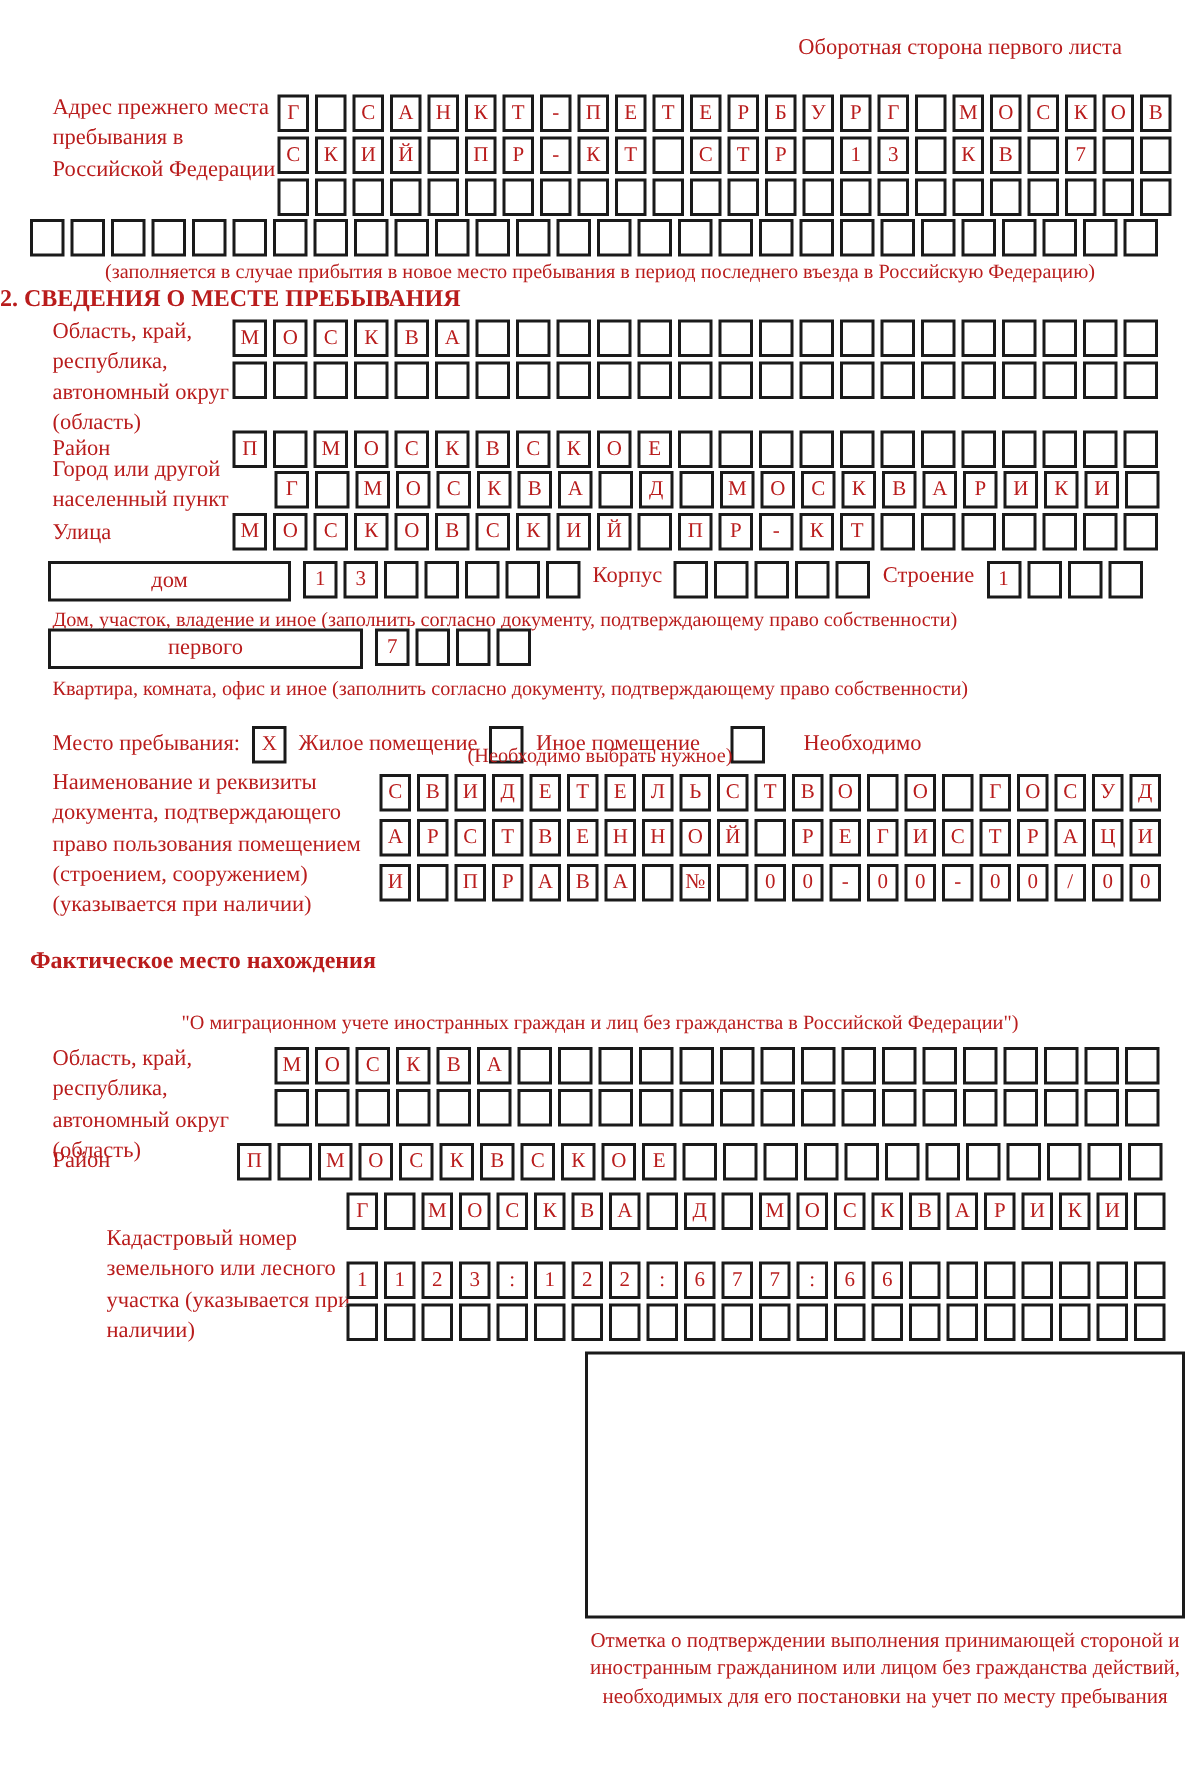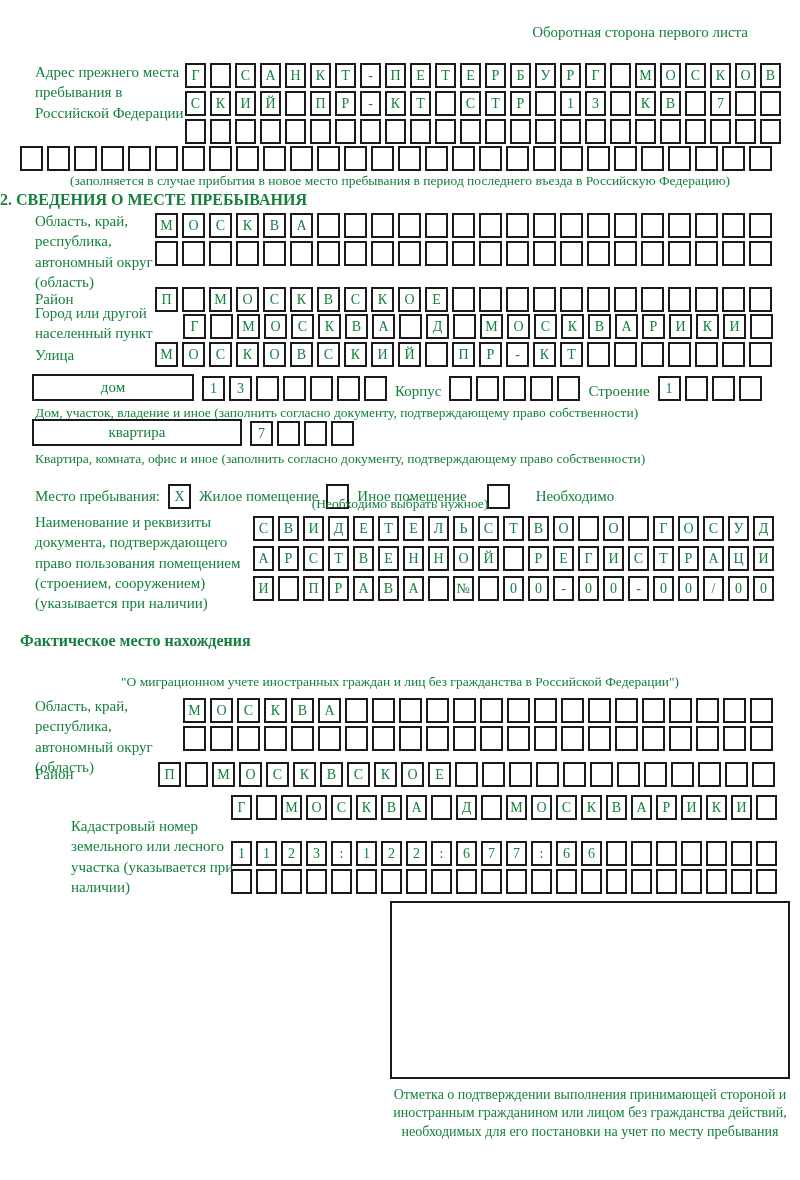--- a/index.html
+++ b/index.html
@@ -1,17 +1,17 @@
 <!DOCTYPE html>
 <html><head>
 <meta charset="utf-8">
 <style>
   html,body{margin:0;padding:0;background:#fff;}
   .page{
-    position:relative;width:800px;height:1180px;background:#fff;color:#15803d;
+    position:relative;width:800px;height:1180px;background:#fff;color:#b91c1c;
     font-family:"Liberation Serif","DejaVu Serif",serif;overflow:hidden;
   }
   .abs{position:absolute;}
   .lbl{font-size:15px;line-height:1.35;}
   .hdr{font-size:15px;}
   .sec-title{font-size:16px;font-weight:bold;text-align:left;width:100%;}
   .note{font-size:13.5px;line-height:1.3;}
   .center{text-align:center;width:100%;}
   .rowstack{display:flex;flex-direction:column;gap:3px;}
   .rowstack.g5{gap:5px;}
@@ -19,21 +19,21 @@
   .cbox{
     width:23px;height:25px;box-sizing:border-box;border:2px solid #1a1a1a;
     display:flex;align-items:center;justify-content:center;
     font-size:14px;background:#fff;flex:none;
   }
   .sm .cbox{width:21px;}
   .wbox{
     box-sizing:border-box;border:2px solid #1a1a1a;height:27px;
     display:flex;align-items:center;justify-content:center;font-size:15px;flex:none;background:#fff;
   }
-  .inline-row{display:flex;align-items:flex-end;gap:8px;}
+  .inline-row{display:flex;align-items:flex-start;gap:8px;}
   .mesto-row{display:flex;align-items:center;gap:8px;font-size:15px;margin-top:18px;}
   .stamp-box{box-sizing:border-box;border:2px solid #1a1a1a;background:#fff;}
   .caption{font-size:14px;line-height:1.32;text-align:center;}
 </style>
 </head>
 <body>
 
 <div class="page">
 
   <div class="abs hdr" style="top:24px;right:52px;">Оборотная сторона первого листа</div>
@@ -310,21 +310,21 @@
     <div class="brow">
         <span class="cbox">1</span>
         <span class="cbox"></span>
         <span class="cbox"></span>
         <span class="cbox"></span>
       </div>
   </div>
   <div class="abs note" style="left:35px;top:404px;">Дом, участок, владение и иное (заполнить согласно документу, подтверждающему право собственности)</div>
 
   <div class="abs inline-row" style="left:32px;top:419px;">
-    <div class="wbox" style="width:210px;">квартира</div>
+    <div class="wbox" style="width:210px;">первого</div>
     <div class="brow">
         <span class="cbox">7</span>
         <span class="cbox"></span>
         <span class="cbox"></span>
         <span class="cbox"></span>
       </div>
   </div>
   <div class="abs note" style="left:35px;top:450px;">Квартира, комната, офис и иное (заполнить согласно документу, подтверждающему право собственности)</div>
 
   <div class="abs mesto-row" style="left:35px;top:466px;">

